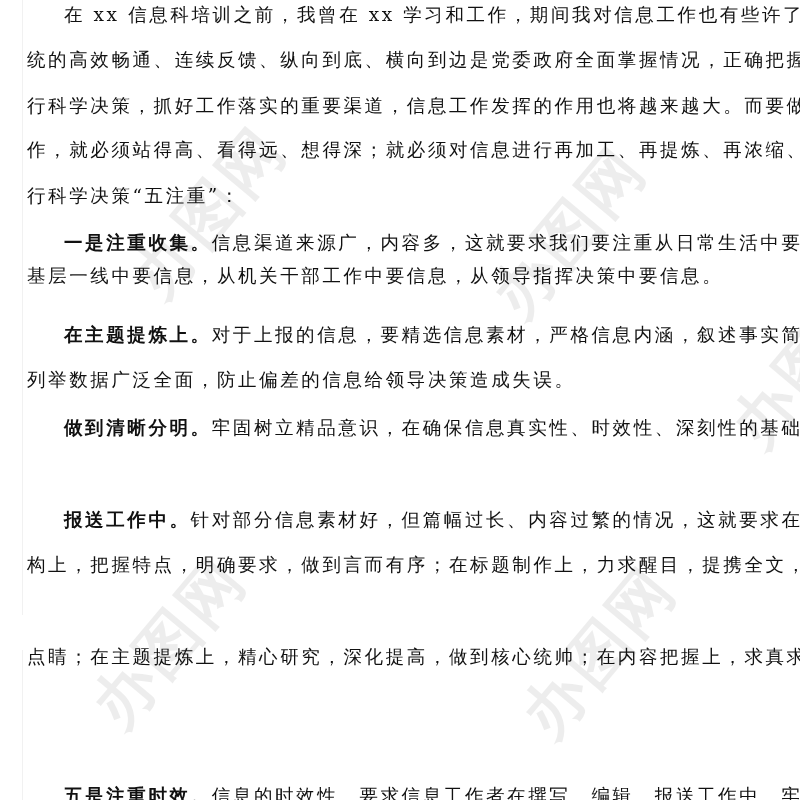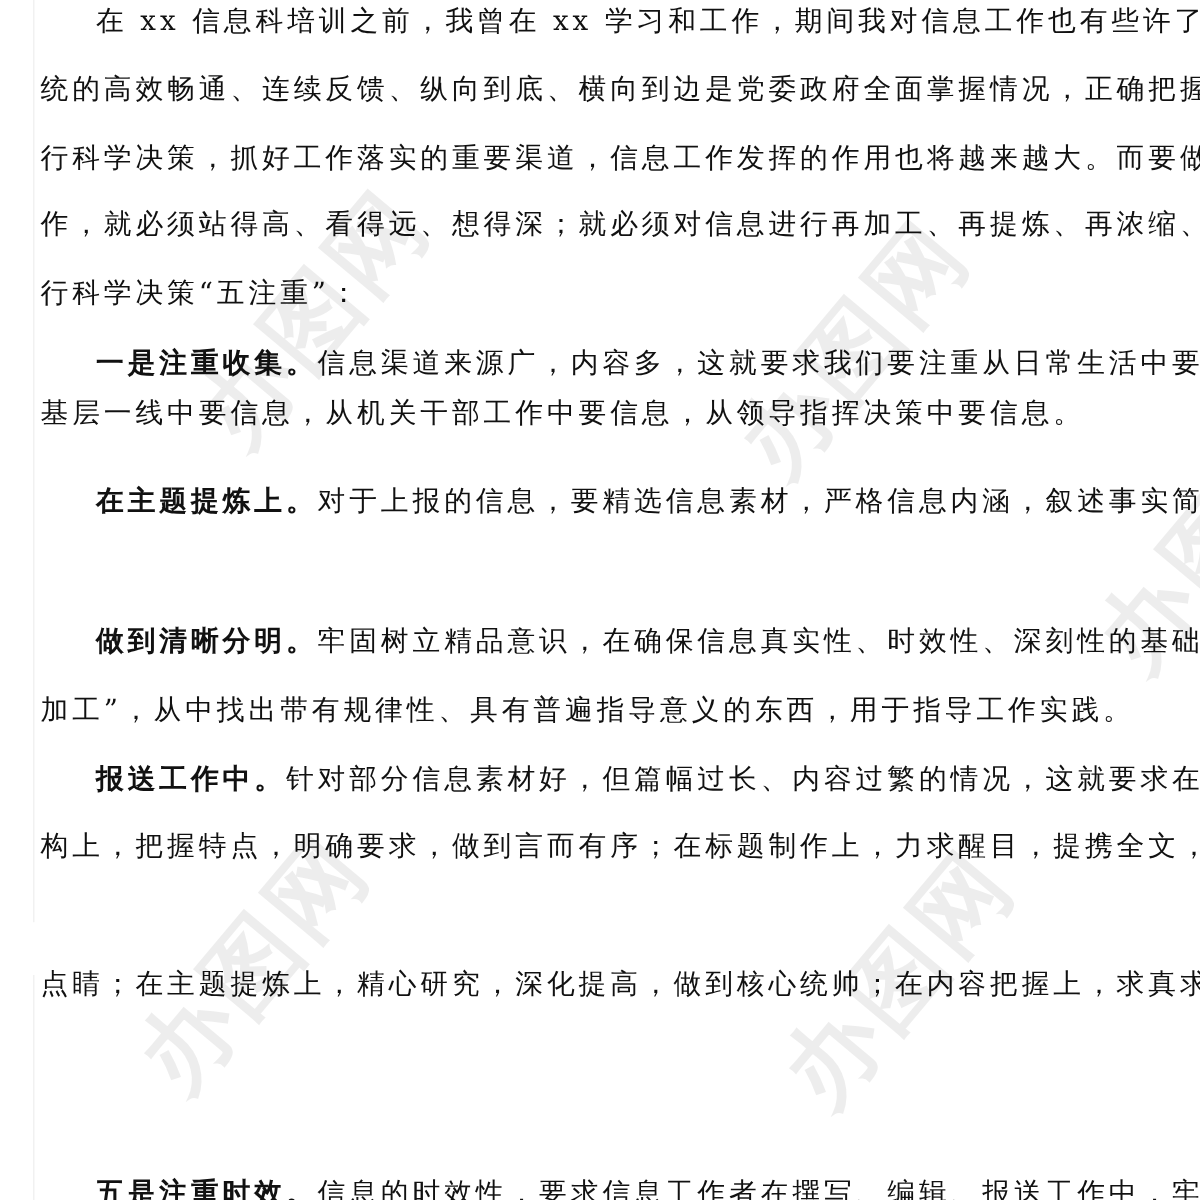--- a/index.html
+++ b/index.html
@@ -44,23 +44,23 @@
   <div class="line indent" style="top:3px">在 xx 信息科培训之前，我曾在 xx 学习和工作，期间我对信息工作也有些许了解，信息系</div>
   <div class="line" style="top:48px">统的高效畅通、连续反馈、纵向到底、横向到边是党委政府全面掌握情况，正确把握形势，进</div>
   <div class="line" style="top:94px">行科学决策，抓好工作落实的重要渠道，信息工作发挥的作用也将越来越大。而要做好信息工</div>
   <div class="line" style="top:138px">作，就必须站得高、看得远、想得深；就必须对信息进行再加工、再提炼、再浓缩、再挖掘，</div>
   <div class="line last" style="top:184px">行科学决策“五注重”：</div>
 
   <div class="line indent" style="top:231px"><span class="bold">一是注重收集。</span><span>信息渠道来源广，内容多，这就要求我们要注重从日常生活中要信息，从</span></div>
   <div class="line last" style="top:264px">基层一线中要信息，从机关干部工作中要信息，从领导指挥决策中要信息。</div>
 
   <div class="line indent" style="top:323px"><span class="bold">在主题提炼上。</span><span>对于上报的信息，要精选信息素材，严格信息内涵，叙述事实简洁求真，</span></div>
+  <div class="line last" style="top:368px">列举数据广泛全面，防止偏差的信息给领导决策造成失误。</div>
 
   <div class="line indent" style="top:416px"><span class="bold">做到清晰分明。</span><span>牢固树立精品意识，在确保信息真实性、时效性、深刻性的基础上进行“深</span></div>
-  <div class="line last" style="top:462px">加工”，从中找出带有规律性、具有普遍指导意义的东西，用于指导工作实践。</div>
 
   <div class="line indent" style="top:508px"><span class="bold">报送工作中。</span><span>针对部分信息素材好，但篇幅过长、内容过繁的情况，这就要求在文体结</span></div>
   <div class="line" style="top:553px">构上，把握特点，明确要求，做到言而有序；在标题制作上，力求醒目，提携全文，做到画龙</div>
 </div>
 
 <div class="gap" style="top:615px; height:35px;"></div>
 
 <div class="page" style="top:650px; height:150px;">
   <div class="page-edge-left"></div>
   <div class="line" style="top:-5px">点睛；在主题提炼上，精心研究，深化提高，做到核心统帅；在内容把握上，求真求实，求新</div>

